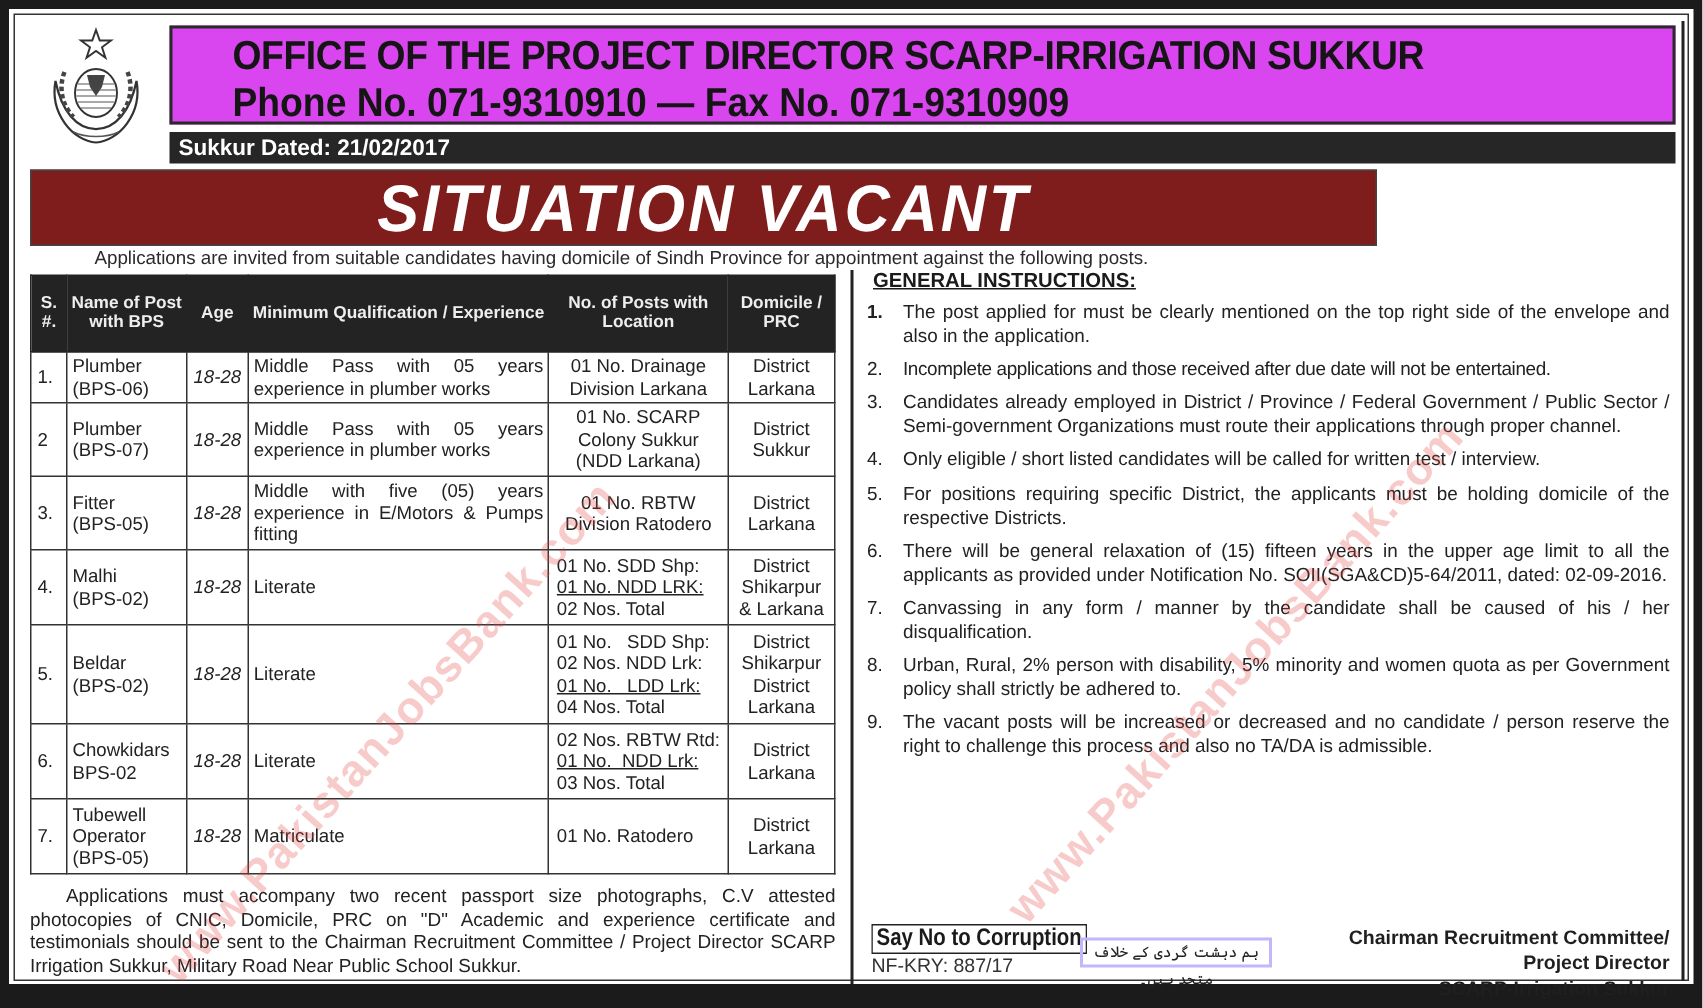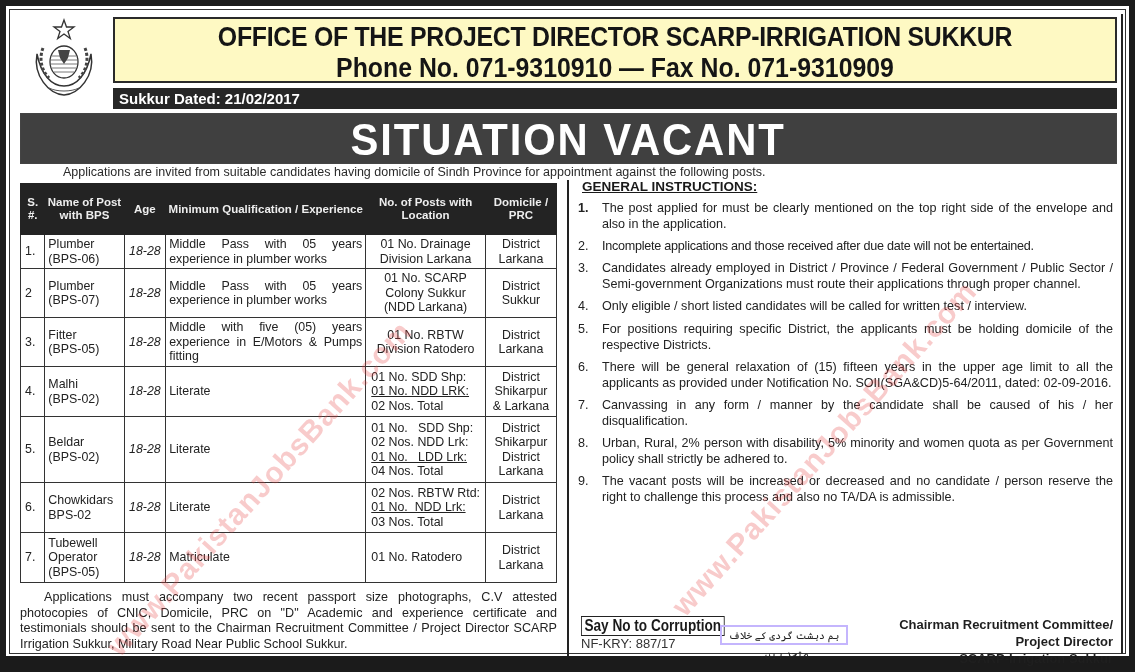--- a/index.html
+++ b/index.html
@@ -5,27 +5,27 @@
   * { box-sizing: border-box; margin: 0; padding: 0; }
   html, body { width: 1135px; height: 672px; overflow: hidden; background: #fff; }
   body { font-family: "Liberation Sans", sans-serif; color: #1a1a1a; position: relative; }
 
   .frame-outer { position: absolute; left: 0; top: 0; width: 1135px; height: 672px; border: 6px solid #1b1b1b; border-bottom-width: 16px; background: #fff; }
   .frame-inner { position: absolute; left: 9px; top: 9px; width: 1117px; height: 645px; border: 1px solid #333; }
   .frame-right-rule { position: absolute; right: 12px; top: 14px; width: 2px; height: 640px; background: #222; }
 
   .logo { position: absolute; left: 25px; top: 18px; width: 78px; height: 80px; }
 
-  .title-box { position: absolute; left: 113px; top: 17px; width: 1004px; height: 66px; background: #fef9c3; border: 2px solid #2a2a2a; text-align: center; }
+  .title-box { position: absolute; left: 113px; top: 17px; width: 1004px; height: 66px; background: #d946ef; border: 2px solid #2a2a2a; }
   .title-line1 { font-size: 27px; font-weight: bold; letter-spacing: -0.3px; line-height: 32px; margin-top: 2px; transform: scaleX(0.92); color: #151515; }
   .title-line2 { font-size: 27px; font-weight: bold; line-height: 30px; transform: scaleX(0.92); color: #151515; }
 
   .ref-bar { position: absolute; left: 113px; top: 88px; width: 1004px; height: 21px; background: #262626; color: #fff; font-weight: bold; font-size: 15px; line-height: 21px; padding: 0 6px; display: flex; justify-content: space-between; }
 
-  .banner { position: absolute; left: 20px; top: 113px; width: 1097px; height: 51px; background: #404040; border: 1px solid #444; text-align: center; }
+  .banner { position: absolute; left: 20px; top: 113px; width: 898px; height: 51px; background: #7f1d1d; border: 1px solid #444; text-align: center; font-style: italic; }
   .banner-text { color: #fff; font-size: 44px; font-weight: bold; line-height: 51px; letter-spacing: 2px; transform: scaleX(0.95); display: inline-block; }
 
   .intro { position: absolute; left: 63px; top: 164px; width: 900px; font-size: 12.5px; color: #2a2a2a; line-height: 16px; }
 
   .jobs-table { position: absolute; left: 20px; top: 183px; width: 537px; border-collapse: collapse; font-size: 12.4px; color: #222; }
   .jobs-table th { background: #232323; color: #eee; font-weight: bold; font-size: 11.5px; line-height: 13px; padding: 2px 2px; text-align: center; border: 1px solid #232323; height: 51px; }
   .jobs-table td { border: 1.5px solid #333; padding: 1px 3px; line-height: 14.5px; vertical-align: middle; }
   .jobs-table td.c-sn { text-align: left; width: 24px; padding-left: 4px; }
   .jobs-table td.c-post { width: 78px; }
   .jobs-table td.c-age { width: 41px; text-align: center; padding: 0; font-style: italic; }

